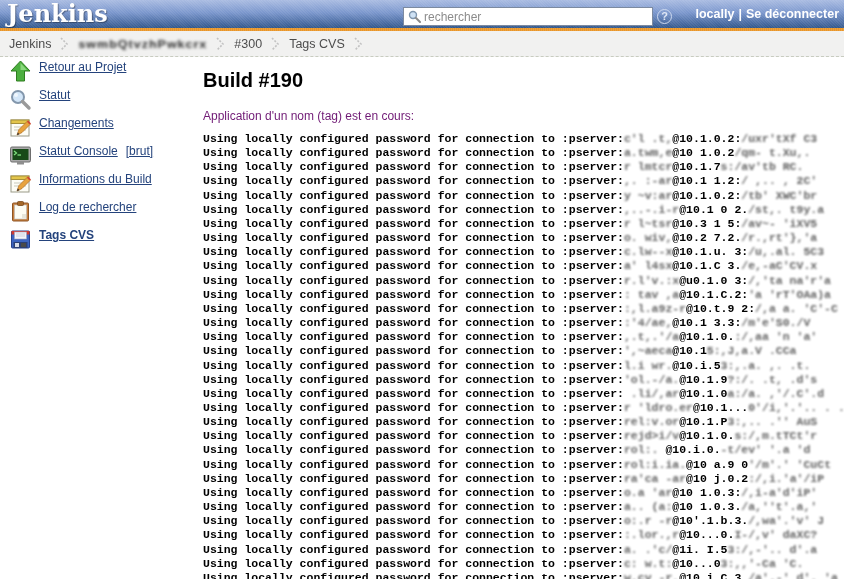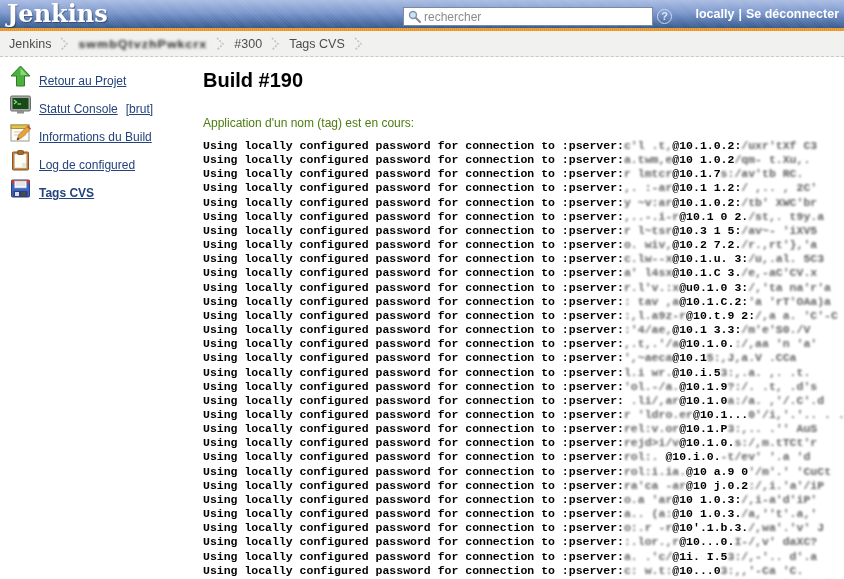--- a/index.html
+++ b/index.html
@@ -55,30 +55,30 @@
   }
   .crumb { cursor:pointer; white-space:nowrap; }
   .crumb-sep { margin:0 9px; display:inline-flex; }
   .crumb-redacted {
     filter:blur(1.6px); color:#2a2a2a; font-weight:bold; letter-spacing:1px;
     transform:scaleY(.9); display:inline-block;
   }
 
   
   .sidebar { position:absolute; left:0; top:60px; width:198px; }
-  .side-item { display:flex; align-items:flex-end; height:28px; padding-left:9px; cursor:pointer; }
+  .side-item { display:flex; align-items:flex-start; height:28px; padding-left:9px; cursor:pointer; }
   .side-item .icon { width:23px; height:23px; flex:0 0 auto; margin-right:7px; }
   .side-item a { color:#24437c; text-decoration:underline; font-size:12px; }
   .side-item a.bold { font-weight:bold; }
   .side-item a.extra { margin-left:8px; }
 
   
   .main { position:absolute; left:203px; top:62px; width:636px; }
   .page-title { font-size:20px; font-weight:bold; letter-spacing:0; margin-top:7px; color:#000; }
-  .intro { margin-top:24px; font-size:12px; color:#4d7c0f; }
+  .intro { margin-top:17px; font-size:12px; color:#701a75; }
   .console { margin-top:9px; font-family:"Liberation Mono", monospace;
     font-weight:bold; font-size:11.5px; line-height:14.17px; white-space:pre; color:#000; }
   .console-line { height:14.17px; }
   .smudge { color:#555; filter:blur(1.15px); opacity:.92; }
 </style>
 </head>
 <body>
 
 <div class="header">
   <div class="logo">Jenkins</div>
@@ -126,55 +126,75 @@
 <div class="sidebar">
 
   <div class="side-item">
     <svg class="icon" viewBox="0 0 23 23">
       <polygon points="11.5,1 21,11 15.5,11 15.5,21 7.5,21 7.5,11 2,11" fill="#4caf3f" stroke="#2e7d1f" stroke-width="1"></polygon>
       <polygon points="11.5,3 18,10 11.5,10" fill="#8bd97e"></polygon>
     </svg>
     <a>Retour au Projet</a>
   </div>
 
-
-
-  <div class="side-item">
-    <svg class="icon" viewBox="0 0 23 23">
-      <rect x="1.5" y="3" width="20" height="15" rx="1.5" fill="#a9a9a9" stroke="#6e6e6e" stroke-width="1"></rect>
-      <rect x="3.5" y="5" width="16" height="11" fill="#184a18"></rect>
-      <polyline points="5,7 7.5,9 5,11" fill="none" stroke="#7fe07f" stroke-width="1.3"></polyline>
-      <line x1="8.5" y1="11" x2="12" y2="11" stroke="#7fe07f" stroke-width="1.3"></line>
-      <rect x="8" y="18" width="7" height="2.5" fill="#8e8e8e"></rect>
-    </svg>
-    <a>Statut Console</a>
-    <a class="extra">[brut]</a>
+  <div class="side-item">
+    <svg class="icon" viewBox="0 0 23 23">
+      <circle cx="9" cy="9" r="6" fill="#d3e6f8" stroke="#8397ac" stroke-width="2"></circle>
+      <circle cx="7" cy="7" r="2" fill="#f0f7fd"></circle>
+      <line x1="13.5" y1="13.5" x2="20" y2="20" stroke="#9a9a9a" stroke-width="3.4" stroke-linecap="round"></line>
+    </svg>
+    <a>Statut</a>
   </div>
 
   <div class="side-item">
     <svg class="icon" viewBox="0 0 23 23">
       <rect x="2" y="4" width="18" height="16" fill="#fdfdf6" stroke="#9a9a88" stroke-width="1"></rect>
       <rect x="2" y="4" width="18" height="3.5" fill="#e3c54b" stroke="#a8913a" stroke-width="1"></rect>
       <line x1="5" y1="11" x2="17" y2="11" stroke="#c9c9bb" stroke-width="1"></line>
       <line x1="5" y1="14" x2="17" y2="14" stroke="#c9c9bb" stroke-width="1"></line>
       <polygon points="8,19 10,13.5 18,5.5 21,8.5 13,16.5" fill="#e8a33d" stroke="#b5742a" stroke-width="0.8"></polygon>
       <polygon points="18,5.5 21,8.5 22,7.5 19,4.5" fill="#d23b2f"></polygon>
       <polygon points="8,19 10.5,18.2 8.8,16.5" fill="#333"></polygon>
     </svg>
+    <a>Changements</a>
+  </div>
+
+  <div class="side-item">
+    <svg class="icon" viewBox="0 0 23 23">
+      <rect x="1.5" y="3" width="20" height="15" rx="1.5" fill="#a9a9a9" stroke="#6e6e6e" stroke-width="1"></rect>
+      <rect x="3.5" y="5" width="16" height="11" fill="#184a18"></rect>
+      <polyline points="5,7 7.5,9 5,11" fill="none" stroke="#7fe07f" stroke-width="1.3"></polyline>
+      <line x1="8.5" y1="11" x2="12" y2="11" stroke="#7fe07f" stroke-width="1.3"></line>
+      <rect x="8" y="18" width="7" height="2.5" fill="#8e8e8e"></rect>
+    </svg>
+    <a>Statut Console</a>
+    <a class="extra">[brut]</a>
+  </div>
+
+  <div class="side-item">
+    <svg class="icon" viewBox="0 0 23 23">
+      <rect x="2" y="4" width="18" height="16" fill="#fdfdf6" stroke="#9a9a88" stroke-width="1"></rect>
+      <rect x="2" y="4" width="18" height="3.5" fill="#e3c54b" stroke="#a8913a" stroke-width="1"></rect>
+      <line x1="5" y1="11" x2="17" y2="11" stroke="#c9c9bb" stroke-width="1"></line>
+      <line x1="5" y1="14" x2="17" y2="14" stroke="#c9c9bb" stroke-width="1"></line>
+      <polygon points="8,19 10,13.5 18,5.5 21,8.5 13,16.5" fill="#e8a33d" stroke="#b5742a" stroke-width="0.8"></polygon>
+      <polygon points="18,5.5 21,8.5 22,7.5 19,4.5" fill="#d23b2f"></polygon>
+      <polygon points="8,19 10.5,18.2 8.8,16.5" fill="#333"></polygon>
+    </svg>
     <a>Informations du Build</a>
   </div>
 
   <div class="side-item">
     <svg class="icon" viewBox="0 0 23 23">
       <rect x="3.5" y="3" width="16" height="18" rx="1" fill="#c77f3d" stroke="#8d5524" stroke-width="1"></rect>
       <rect x="5.5" y="5" width="12" height="14" fill="#fdfdf4" stroke="#bbb" stroke-width="0.6"></rect>
       <rect x="8.5" y="1.5" width="6" height="4" rx="1" fill="#a5682a" stroke="#7a4a1c" stroke-width="0.8"></rect>
       <rect x="13" y="14" width="4" height="4" fill="#e6e6da"></rect>
     </svg>
-    <a>Log de configured</a>
+    <a>Log de rechercher</a>
   </div>
 
   <div class="side-item">
     <svg class="icon" viewBox="0 0 23 23">
       <rect x="2.5" y="3" width="18" height="17" rx="1" fill="#3c64c0" stroke="#27418c" stroke-width="1"></rect>
       <rect x="2.5" y="3" width="18" height="3.5" fill="#cf3a31"></rect>
       <rect x="5.5" y="4" width="12" height="7" fill="#f4f6fa" stroke="#9aa7c4" stroke-width="0.6"></rect>
       <line x1="7" y1="6" x2="16" y2="6" stroke="#c3cad8" stroke-width="0.8"></line>
       <line x1="7" y1="8" x2="16" y2="8" stroke="#c3cad8" stroke-width="0.8"></line>
       <rect x="4.5" y="14" width="14" height="6" fill="#2b3f74"></rect>

